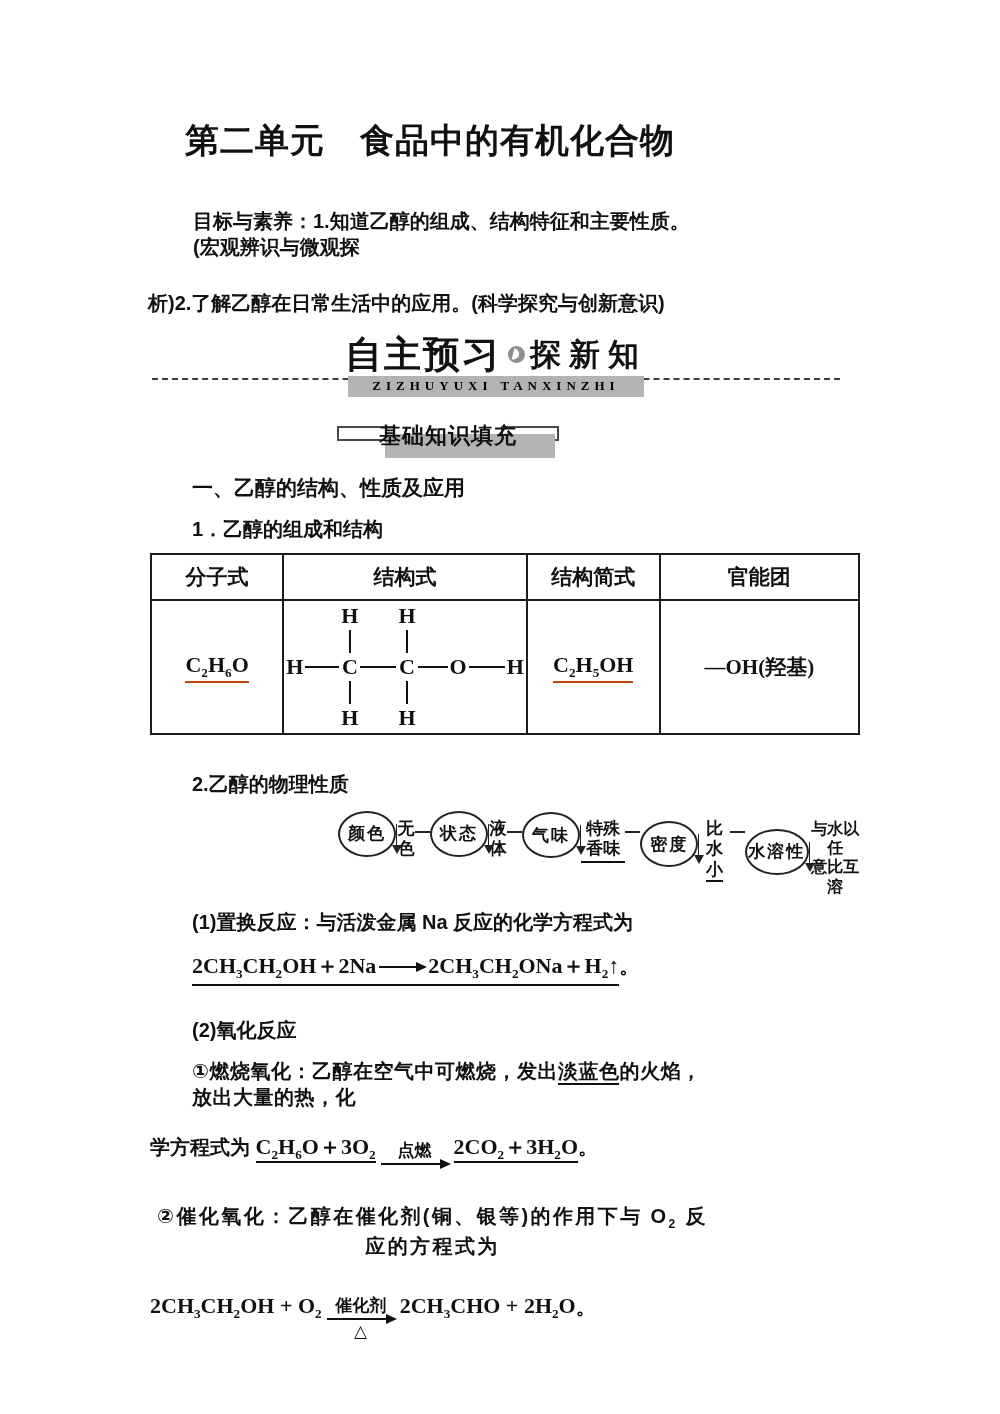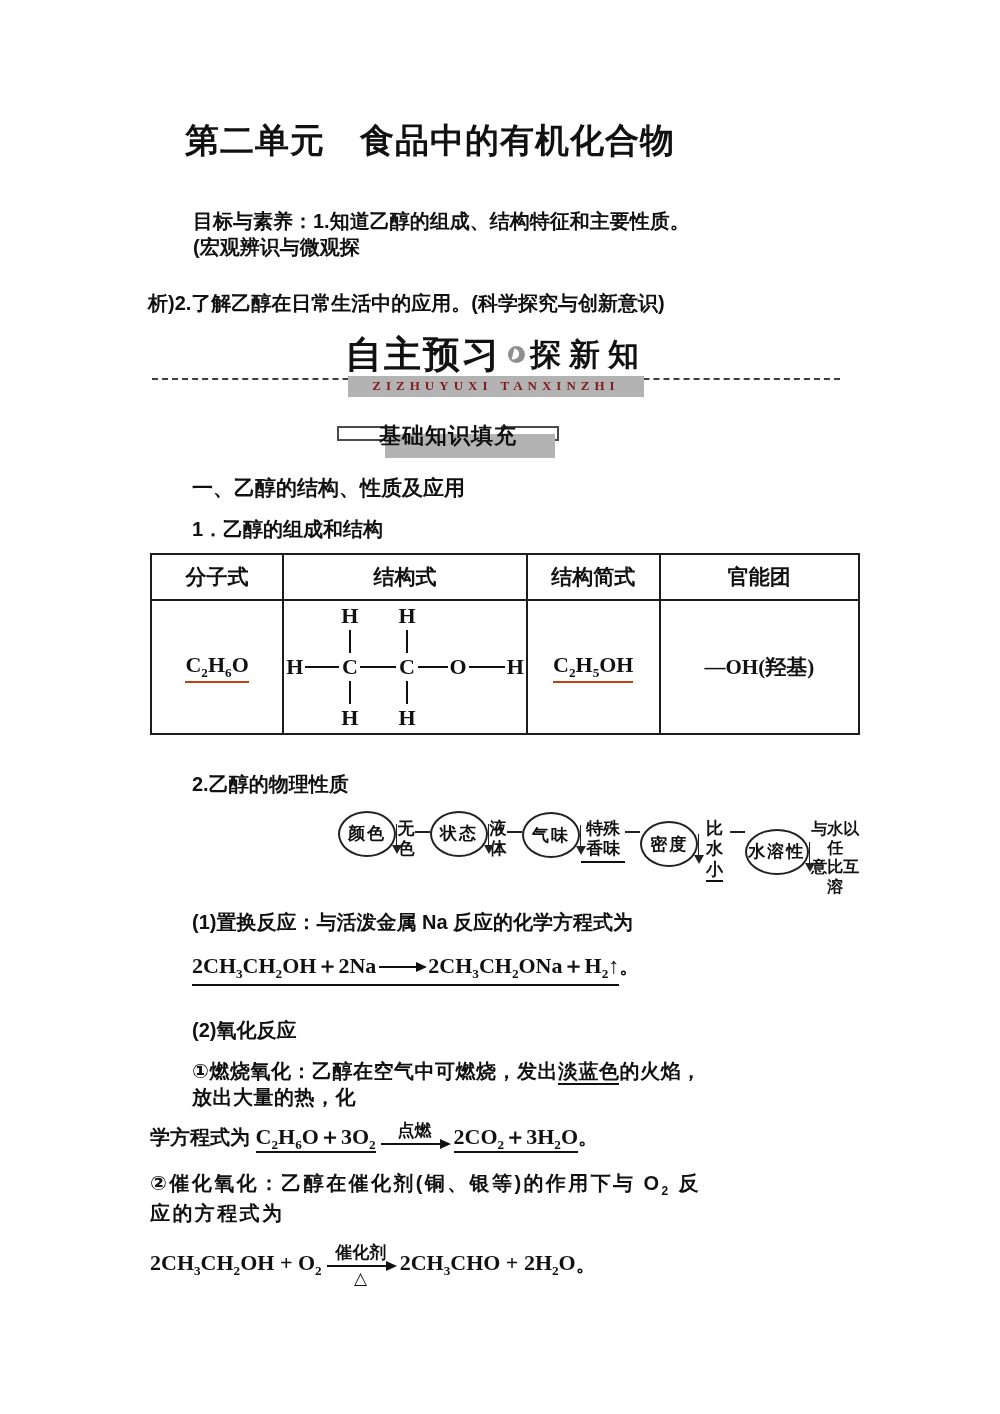--- a/index.html
+++ b/index.html
@@ -22,36 +22,36 @@
 
   
   .banner { position:relative; margin-top:20px; height:58px; }
   .dash-line { position:absolute; left:152px; right:20px; top:42px; border-top:2px dashed #3d3d3d; }
   .banner-center { position:absolute; left:0; right:0; top:0; display:flex; flex-direction:column; align-items:center; transform:translateX(66px); }
   .banner-title { display:flex; align-items:center; line-height:1; }
   .bt-main  { font-size:37px; font-weight:900; letter-spacing:2px; }
   .bt-icon  { width:17px; height:17px; border-radius:50%; background:#8f8f8f; margin:0 5px 0 7px; position:relative; }
   .bt-icon::after { content:""; position:absolute; left:5px; top:3px; width:6px; height:11px; background:#fff; border-radius:0 7px 7px 0; transform:rotate(14deg); }
   .bt-accent{ font-size:31px; font-weight:900; letter-spacing:8px; }
-  .banner-bar { margin-top:3px; background:#b3b3b3; color:#7f1d1d; font-size:13px; font-weight:700; letter-spacing:5px; padding:2px 24px 3px; line-height:1.2; font-family:"Liberation Serif","DejaVu Serif",serif; }
+  .banner-bar { margin-top:3px; background:#b3b3b3; color:#000000; font-size:13px; font-weight:700; letter-spacing:5px; padding:2px 24px 3px; line-height:1.2; font-family:"Liberation Serif","DejaVu Serif",serif; }
 
   
   .badge-wrap { margin-top:25px; display:flex; justify-content:center; align-items:center; transform:translateX(18px); height:34px; }
   .badge-bracket { width:58px; height:15px; border:2px solid #4a4a4a; background:#fff; }
   .badge-bracket.left  { margin-right:-20px; transform:translateY(-3px); }
   .badge-bracket.right { margin-left:-20px;  transform:translateY(-3px); }
   .badge-text { position:relative; z-index:1; font-size:22px; font-weight:900; letter-spacing:1px; padding:0 4px; }
   .badge-text::after { content:""; position:absolute; z-index:-1; left:10px; right:-34px; top:13px; bottom:-7px; background:#b3b3b3; }
 
   
   .h-sec  { margin:21px 145px 0 150px; padding-left:42px; font-size:21px; font-weight:700; }
   .h-sub  { margin:14px 145px 0 150px; padding-left:42px; font-size:20px; font-weight:700; }
   .body-line { margin:13px 145px 0 150px; font-size:20px; font-weight:700; line-height:1.3; }
   .ind { padding-left:42px; }
-  .spaced { letter-spacing:2.4px; margin-top:14px; }
+  .spaced { letter-spacing:2.4px; margin-top:27px;text-align:center; }
   .blank-cn { border-bottom:2px solid #111; padding-bottom:1px; }
 
   
   .ctable { margin:10px 0 0 150px; border-collapse:collapse; table-layout:fixed; }
   .ctable th, .ctable td { border:2px solid #1c1c1c; text-align:center; vertical-align:middle; padding:0; }
   .ctable th { height:46px; font-size:21px; font-weight:700; }
   .ctable td { height:134px; }
   .c1 { width:135px; } .c2 { width:225px; } .c3 { width:135px; } .c4 { width:205px; }
   .serif { font-family:"Liberation Serif","DejaVu Serif",serif; font-weight:700; font-size:22px; }
   .blank { border-bottom:2px solid #c2410c; padding-bottom:4px; }
@@ -77,21 +77,21 @@
   .u { border-bottom:2px solid #111; padding-bottom:1px; }
 
   
   .eq-line { margin:16px 145px 0 150px; font-size:22px; line-height:1.3; font-family:"Liberation Serif","DejaVu Serif",serif; font-weight:700; }
   .eq-group { display:inline-flex; align-items:center; }
   .equnder { border-bottom:2px solid #111; padding-bottom:2px; }
   .arrow-plain { display:inline-block; width:46px; height:2px; background:#111; position:relative; margin:0 3px; vertical-align:middle; }
   .arrow-plain::after, .rxn-shaft::after { content:""; position:absolute; right:-2px; top:-4px; border-left:11px solid #111; border-top:5px solid transparent; border-bottom:5px solid transparent; }
   .rxn { display:inline-flex; flex-direction:column; align-items:center; vertical-align:middle; margin:0 5px; font-family:"Liberation Sans","DejaVu Sans",sans-serif; }
   .rxn.only-above { padding-bottom:11px; }
-  .rxn-above { font-size:17px; font-weight:700; line-height:1; margin-bottom:4px; white-space:nowrap; }
+  .rxn-above { font-size:17px; font-weight:700; line-height:1; margin-bottom:4px; white-space:nowrap;margin-top:20px; }
   .rxn-shaft { width:68px; height:2px; background:#111; position:relative; }
   .rxn-below { font-size:17px; font-weight:400; line-height:1; margin-top:3px; }
   .cn { font-family:"Liberation Sans","DejaVu Sans",sans-serif; font-weight:700; font-size:20px; }
 </style>
 </head>
 <body>
 
 <div class="page">
 
   <p class="unit-title">第二单元　食品中的有机化合物</p>

